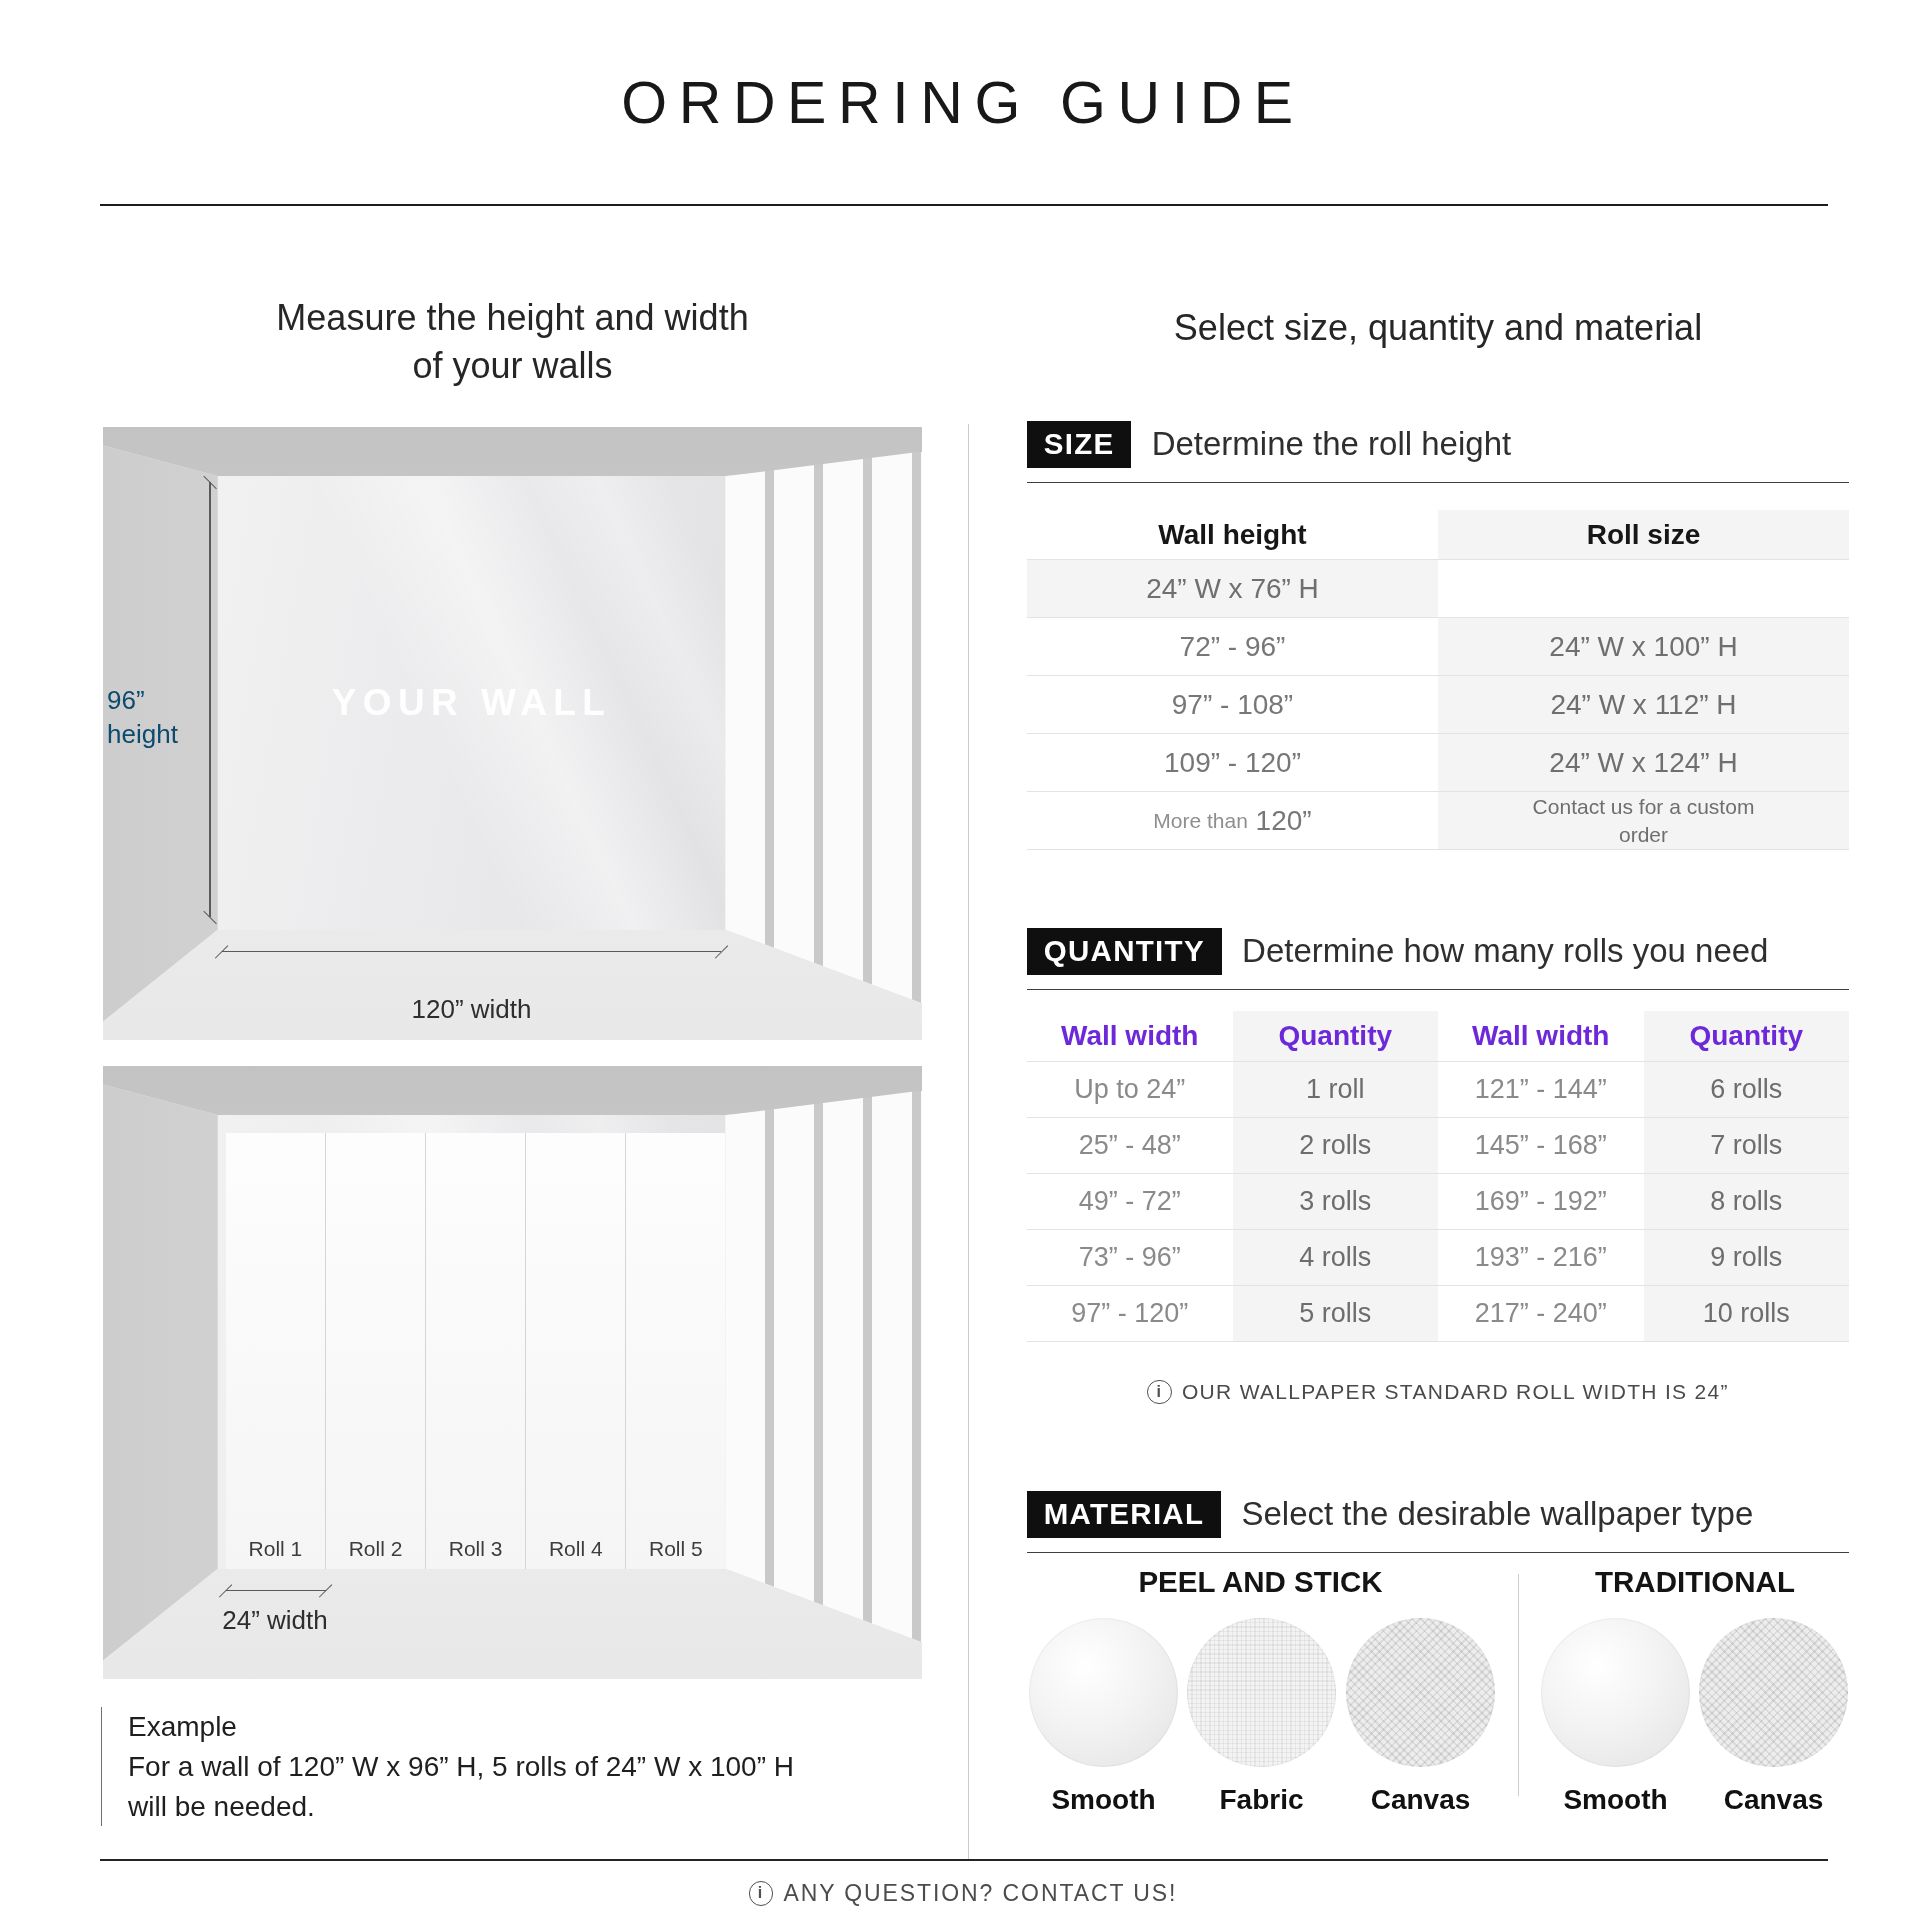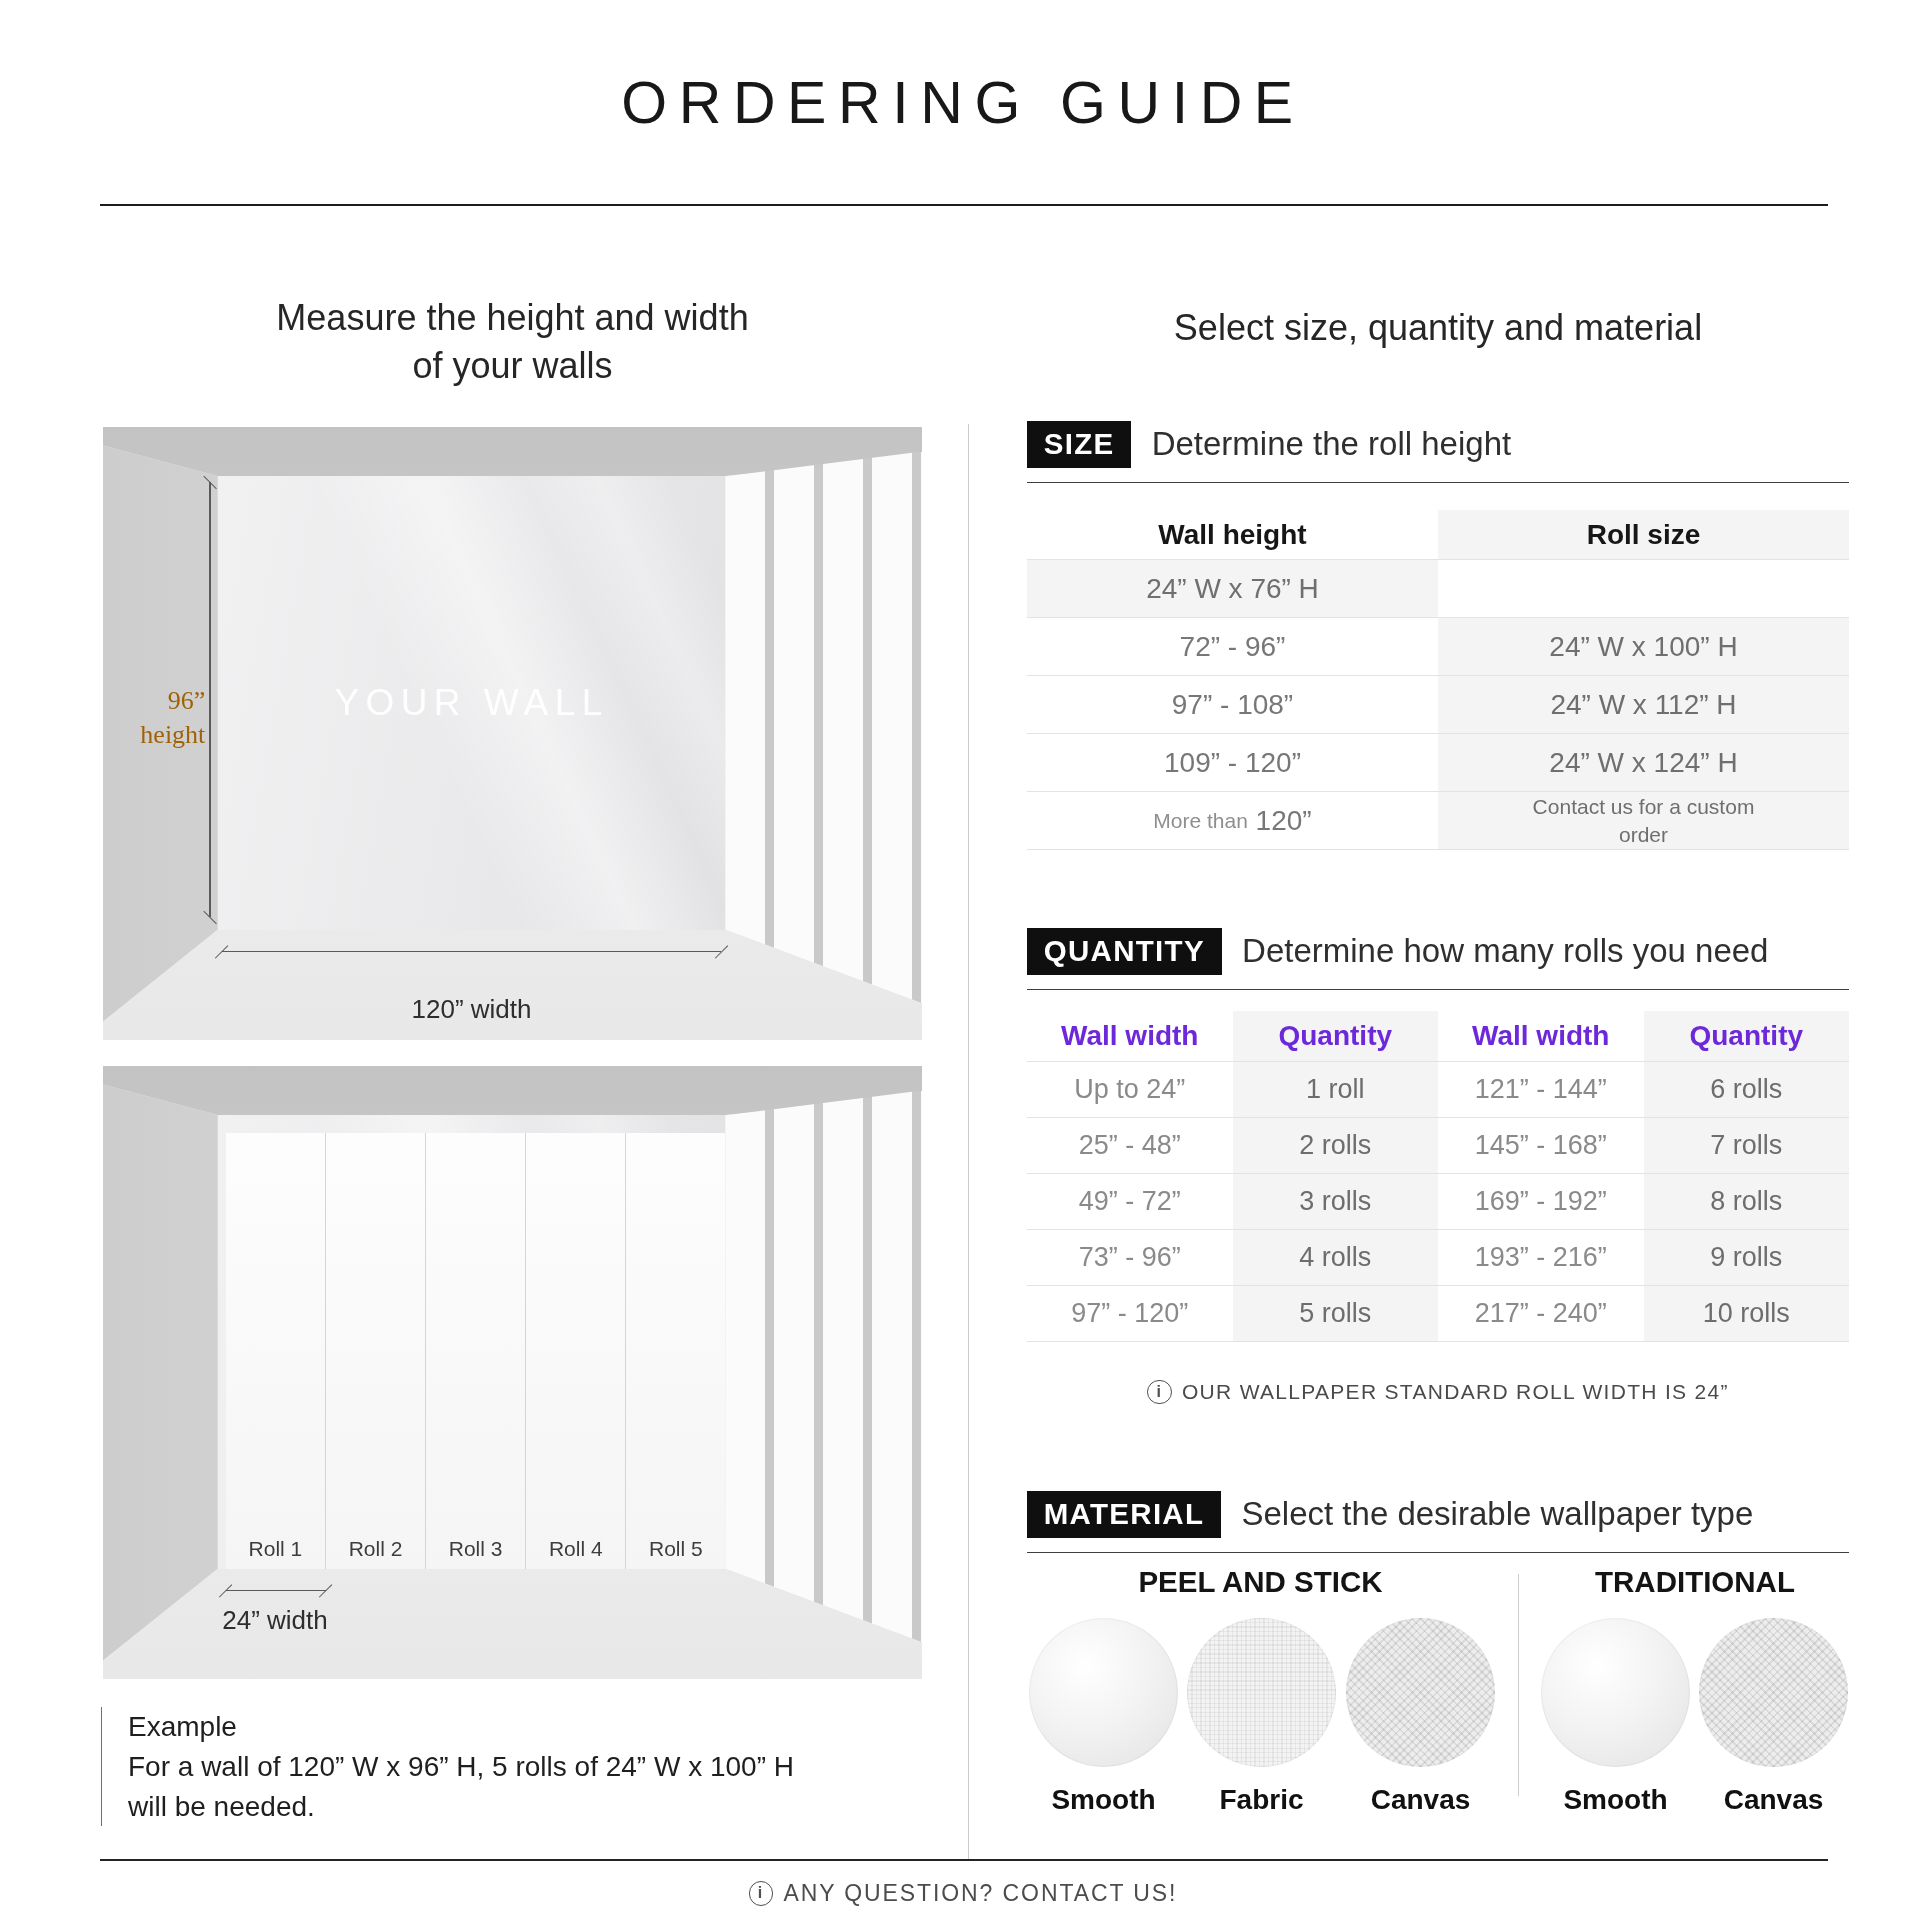--- a/index.html
+++ b/index.html
@@ -32,34 +32,34 @@
   .window-wall { left:76%; top:4%; width:24%; height:90%;
     clip-path:polygon(0 4.5%, 100% 0, 100% 100%, 0 86.7%);
     background:repeating-linear-gradient(90deg, #fbfbfb 0 40px, #c9c9c9 40px 49px); }
   .floor { inset:0; background:linear-gradient(180deg,#f5f5f5,#e8e8e8);
     clip-path:polygon(0 97%, 14% 82%, 76% 82%, 100% 94%, 100% 100%, 0 100%); }
   .back-wall { left:14%; top:8%; width:62%; height:74%;
     background:linear-gradient(100deg,#f1f1f2 0%,#e9e9eb 55%,#e1e1e4 100%); }
   .back-wall::after { content:""; position:absolute; inset:0;
     background:linear-gradient(65deg, transparent 42%, rgba(255,255,255,0.45) 58%, transparent 72%, rgba(255,255,255,0.3) 82%, transparent 92%); }
   .wall-text { left:14%; top:8%; width:62%; height:74%; display:flex; align-items:center; justify-content:center;
-    color:rgba(255,255,255,0.95); font-weight:400; font-size:37px; letter-spacing:6.4px; }
+    color:rgba(255,255,255,0.95); font-weight:700; font-size:37px; letter-spacing:6.4px; }
 
   
   .dim-v { left:13%; top:9%; width:1.3px; height:71%; background:#5a5a5a; }
   .dim-v::before, .dim-v::after { content:""; position:absolute; left:-8.3px; width:18px; height:1.3px;
     background:#5a5a5a; transform:rotate(45deg); }
   .dim-v::before { top:-0.6px; } .dim-v::after { bottom:-0.6px; }
   .dim-h { top:85.5%; height:1.3px; background:#5a5a5a; }
   .dim-h::before, .dim-h::after { content:""; position:absolute; top:-8.3px; width:1.3px; height:18px;
     background:#5a5a5a; transform:rotate(45deg); }
   .dim-h::before { left:-0.6px; } .dim-h::after { right:-0.6px; }
   .dim-h.full { left:14.5%; width:61%; }
   .dim-h.one-roll { left:15%; width:12.2%; }
-  .height-label { left:0.5%; top:42%; width:12%; text-align:right; font-size:26px; line-height:1.3; color:#a16207;font-family:Liberation Serif, serif; }
+  .height-label { left:0.5%; top:42%; width:12%; text-align:left; font-size:26px; line-height:1.3; color:#0c4a6e; }
   .width-label { top:88%; text-align:center; font-size:26px; color:#2e2e2e; }
   .width-label.full { left:14.5%; width:61%;margin-top:28px; }
   .width-label.one-roll { left:6%; width:30%; }
 
   
   .rolls { left:15%; top:11%; width:61%; height:71%; display:flex; }
   .roll-panel { flex:1; position:relative; background:linear-gradient(180deg,#fdfdfd,#f5f5f5);
     border-right:1.3px solid #d5d5d5; }
   .roll-panel:last-child { border-right:none; }
   .roll-label { position:absolute; bottom:7.7px; left:0; width:100%; text-align:center;

